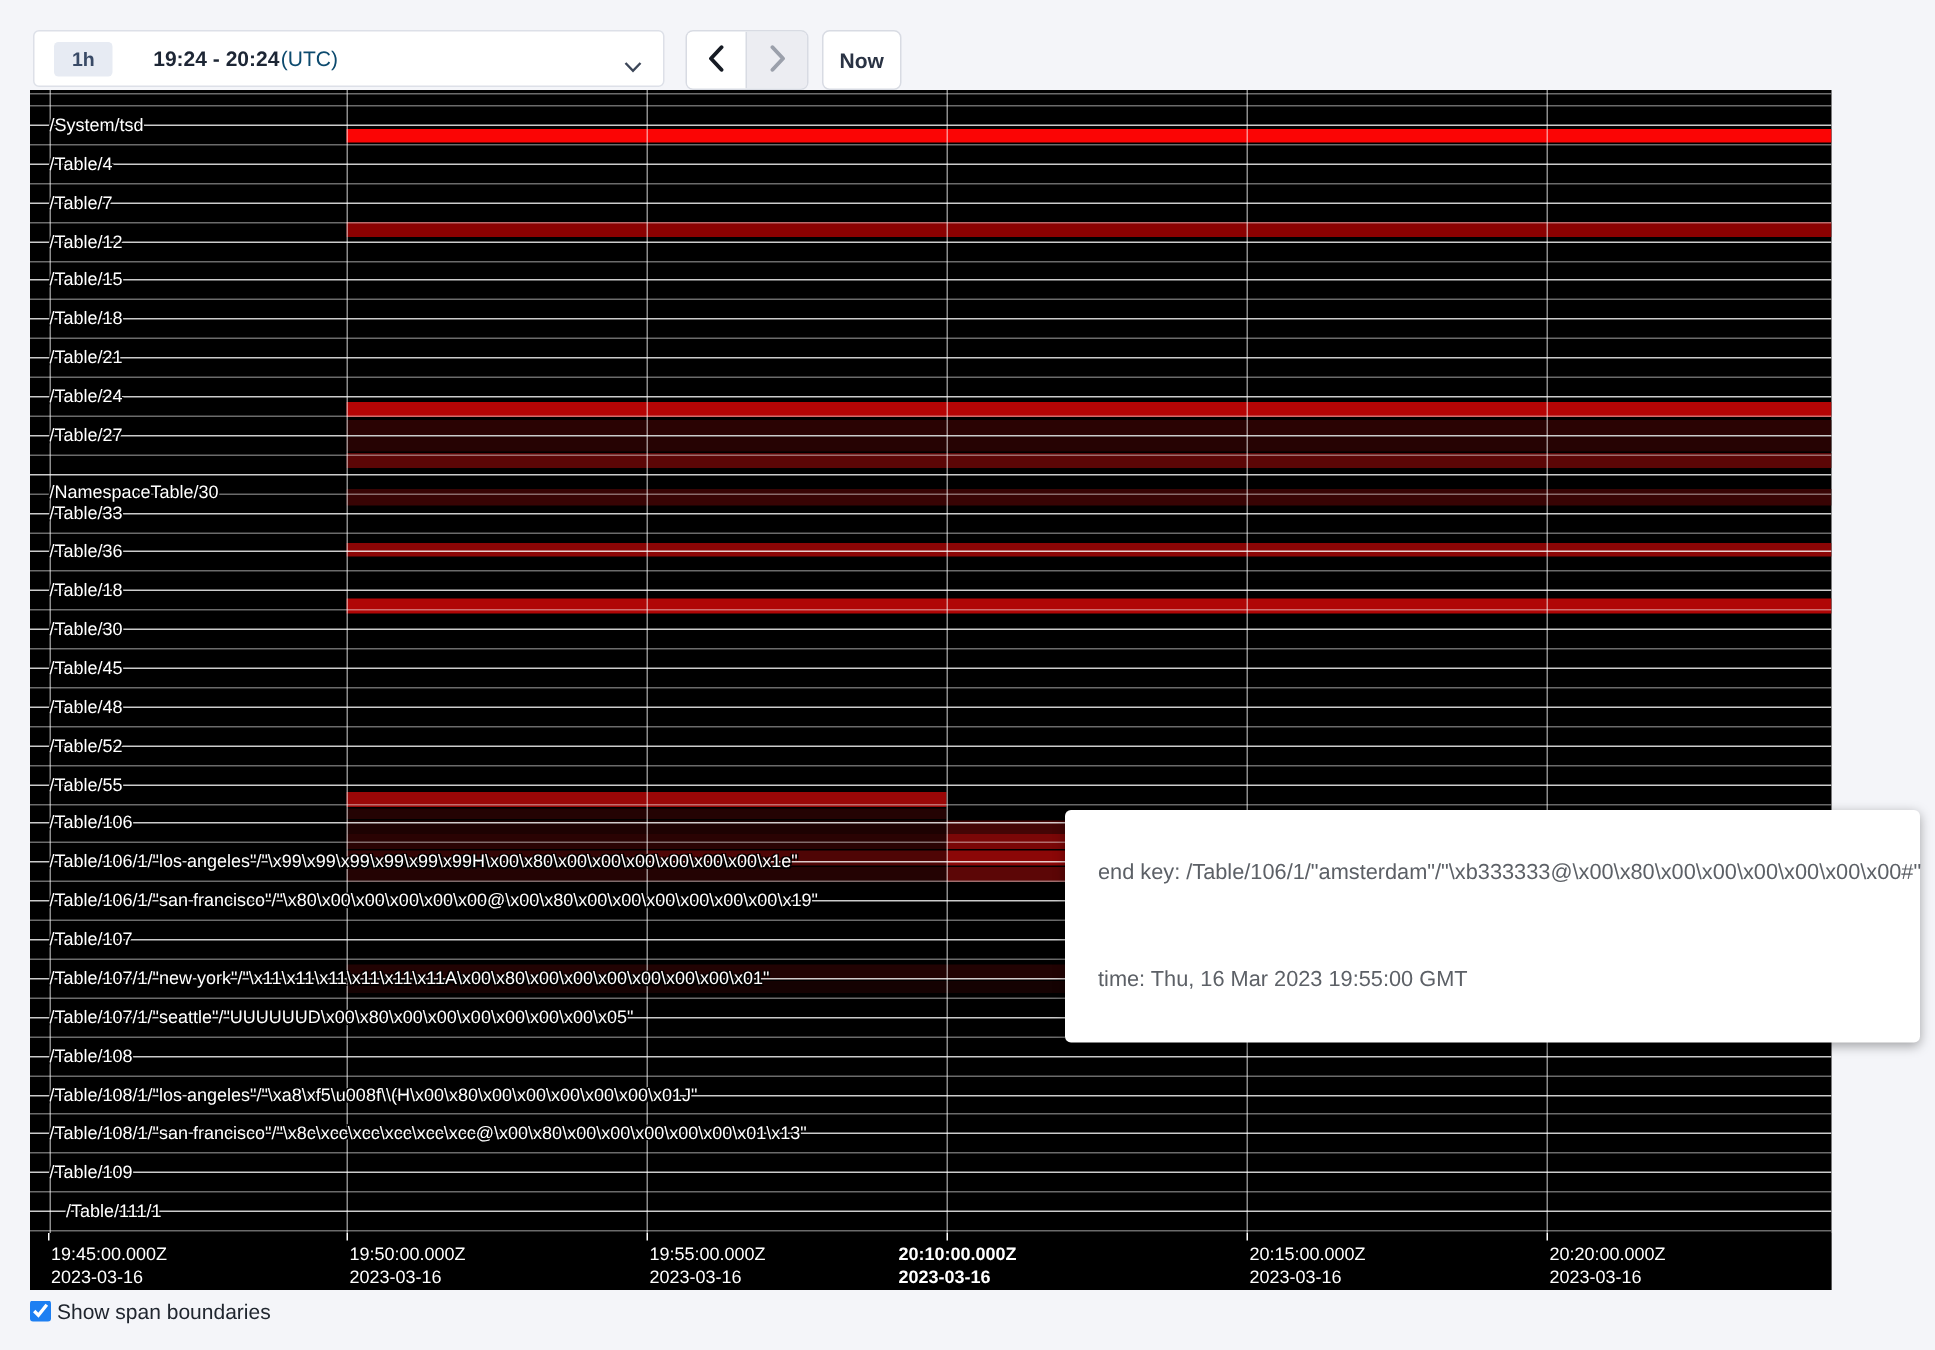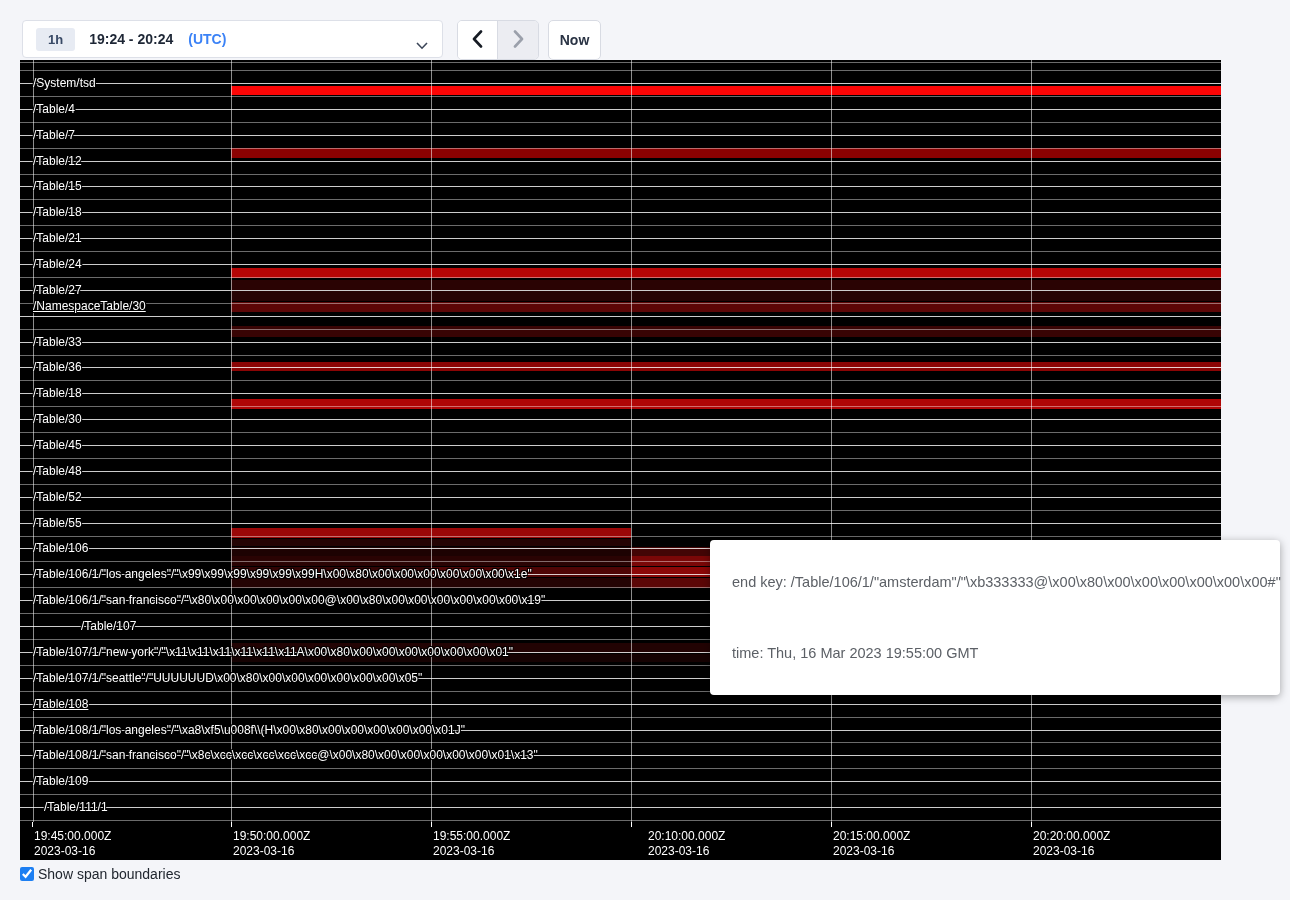--- a/index.html
+++ b/index.html
@@ -13,22 +13,22 @@
   .toolbar{position:absolute;left:0;top:0;width:1290px;height:60px;}
   .time-selector{
     position:absolute;left:22px;top:20px;width:421px;height:38px;
     background:#fff;border:1px solid #dde0e8;border-radius:4px;
     box-sizing:border-box;display:flex;align-items:center;cursor:pointer;
   }
   .duration-badge{
     margin-left:13px;background:#e7ebf3;border-radius:3px;
     padding:4px 12px;font-size:13px;font-weight:bold;color:#394a66;
   }
-  .range-text{margin-left:14px;font-size:14px;font-weight:bold;color:#1d2635;}
-  .range-tz{margin-left:15px;font-size:14px;font-weight:bold;color:#3b82f6;}
+  .range-text{margin-left:27px;font-size:14px;font-weight:bold;color:#1d2635;}
+  .range-tz{margin-left:1px;font-size:14px;font-weight:normal;color:#0c4a6e;}
   .selector-chevron{position:absolute;right:14px;top:15px;}
   .nav-group{
     position:absolute;left:457px;top:20px;height:40px;display:flex;
     border:1px solid #d8dbe3;border-radius:5px;overflow:hidden;box-sizing:border-box;
   }
   .nav-btn{
     width:40px;height:38px;border:none;display:flex;align-items:center;justify-content:center;
     background:#fff;cursor:pointer;padding:0;
   }
   .nav-btn.prev{border-right:1px solid #d8dbe3;}
@@ -153,21 +153,21 @@
     <div class="hline" style="top: 191.09px;"></div>
     <div class="rowlabel" style="top: 171.16px;">/Table/21</div>
     <div class="hline major" style="top: 204.02px;"></div>
     <div class="hline" style="top: 216.95px;"></div>
     <div class="rowlabel" style="top: 197.02px;">/Table/24</div>
     <div class="hline major" style="top: 229.88px;"></div>
     <div class="hline" style="top: 242.81px;"></div>
     <div class="rowlabel" style="top: 222.88px;">/Table/27</div>
     <div class="hline major" style="top: 255.74px;"></div>
     <div class="hline" style="top: 268.67px;"></div>
-    <div class="rowlabel" style="top: 239px; text-decoration: underline;">/NamespaceTable/30</div>
+    <div class="rowlabel" style="top: 261px;">/NamespaceTable/30</div>
     <div class="hline major" style="top: 281.6px;"></div>
     <div class="hline" style="top: 294.53px;"></div>
     <div class="rowlabel" style="top: 274.6px;">/Table/33</div>
     <div class="hline major" style="top: 307.46px;"></div>
     <div class="hline" style="top: 320.39px;"></div>
     <div class="rowlabel" style="top: 300.46px;">/Table/36</div>
     <div class="hline major" style="top: 333.32px;"></div>
     <div class="hline" style="top: 346.25px;"></div>
     <div class="rowlabel" style="top: 326.32px;">/Table/18</div>
     <div class="hline major" style="top: 359.18px;"></div>
@@ -189,30 +189,30 @@
     <div class="hline" style="top: 501.41px;"></div>
     <div class="rowlabel" style="top: 481.48px;">/Table/106</div>
     <div class="hline major" style="top: 514.34px;"></div>
     <div class="hline" style="top: 527.27px;"></div>
     <div class="rowlabel" style="top: 507.34px;">/Table/106/1/"los angeles"/"\x99\x99\x99\x99\x99\x99H\x00\x80\x00\x00\x00\x00\x00\x00\x1e"</div>
     <div class="hline major" style="top: 540.2px;"></div>
     <div class="hline" style="top: 553.13px;"></div>
     <div class="rowlabel" style="top: 533.2px;">/Table/106/1/"san francisco"/"\x80\x00\x00\x00\x00\x00@\x00\x80\x00\x00\x00\x00\x00\x00\x19"</div>
     <div class="hline major" style="top: 566.06px;"></div>
     <div class="hline" style="top: 578.99px;"></div>
-    <div class="rowlabel" style="top: 559.06px; margin-left: 48px;">/Table/107</div>
+    <div class="rowlabel" style="top: 559.06px;">/Table/107</div>
     <div class="hline major" style="top: 591.92px;"></div>
     <div class="hline" style="top: 604.85px;"></div>
     <div class="rowlabel" style="top: 584.92px;">/Table/107/1/"new york"/"\x11\x11\x11\x11\x11\x11A\x00\x80\x00\x00\x00\x00\x00\x00\x01"</div>
     <div class="hline major" style="top: 617.78px;"></div>
     <div class="hline" style="top: 630.71px;"></div>
     <div class="rowlabel" style="top: 610.78px;">/Table/107/1/"seattle"/"UUUUUUD\x00\x80\x00\x00\x00\x00\x00\x00\x05"</div>
     <div class="hline major" style="top: 643.64px;"></div>
     <div class="hline" style="top: 656.57px;"></div>
-    <div class="rowlabel" style="top: 636.64px; text-decoration: underline;">/Table/108</div>
+    <div class="rowlabel" style="top: 636.64px;">/Table/108</div>
     <div class="hline major" style="top: 669.5px;"></div>
     <div class="hline" style="top: 682.43px;"></div>
     <div class="rowlabel" style="top: 662.5px;">/Table/108/1/"los angeles"/"\xa8\xf5\u008f\\(H\x00\x80\x00\x00\x00\x00\x00\x01J"</div>
     <div class="hline major" style="top: 695.36px;"></div>
     <div class="hline" style="top: 708.29px;"></div>
     <div class="rowlabel" style="top: 688.36px;">/Table/108/1/"san francisco"/"\x8c\xcc\xcc\xcc\xcc\xcc@\x00\x80\x00\x00\x00\x00\x00\x01\x13"</div>
     <div class="hline major" style="top: 721.22px;"></div>
     <div class="hline" style="top: 734.15px;"></div>
     <div class="rowlabel" style="top: 714.22px;">/Table/109</div>
     <div class="hline major" style="top: 747.08px;"></div>
@@ -233,21 +233,21 @@
     <div class="ticklabel" style="left: 213px;">
       <div>19:50:00.000Z</div>
       <div>2023-03-16</div>
     </div>
     <div class="tick" style="left: 411px;"></div>
     <div class="ticklabel" style="left: 413px;">
       <div>19:55:00.000Z</div>
       <div>2023-03-16</div>
     </div>
     <div class="tick" style="left: 611px;"></div>
-    <div class="ticklabel" style="left: 628px;">
+    <div class="ticklabel" style="left: 579px; font-weight: bold;">
       <div>20:10:00.000Z</div>
       <div>2023-03-16</div>
     </div>
     <div class="tick" style="left: 811px;"></div>
     <div class="ticklabel" style="left: 813px;">
       <div>20:15:00.000Z</div>
       <div>2023-03-16</div>
     </div>
     <div class="tick" style="left: 1011px;"></div>
     <div class="ticklabel" style="left: 1013px;">

